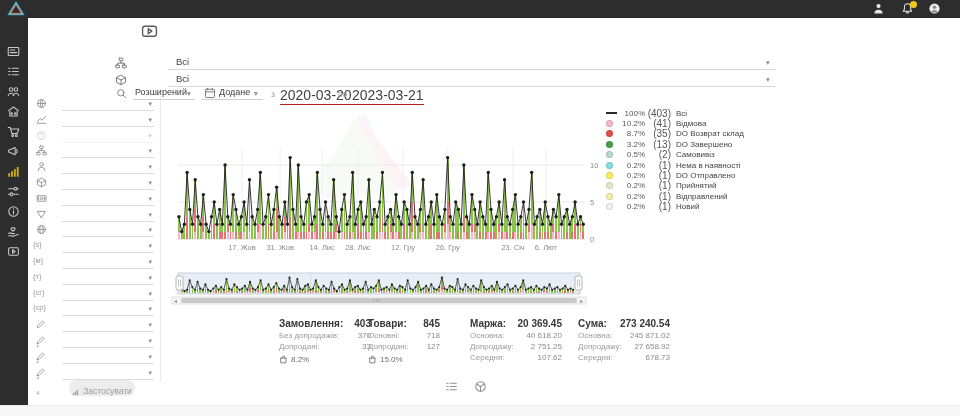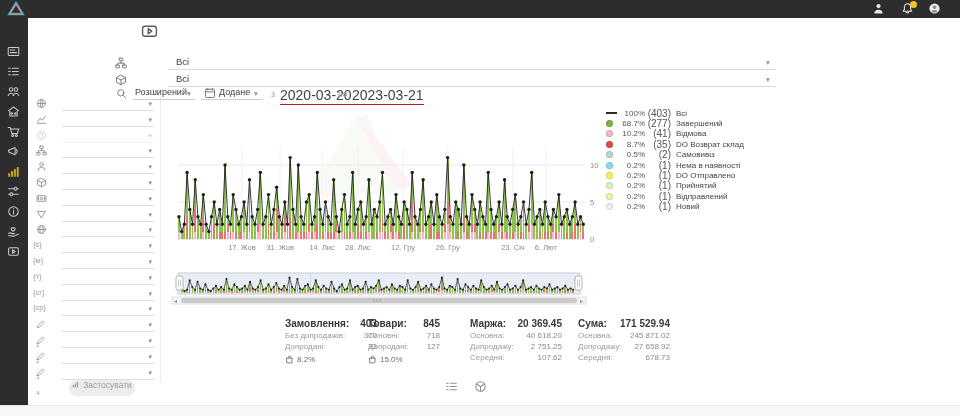--- a/index.html
+++ b/index.html
@@ -20,21 +20,21 @@
   .vsep{position:absolute;left:160px;top:96px;width:1px;height:286px;background:#ececec;}
   .f-row{position:absolute;left:0;width:132px;height:14px;}
   .f-row .fic{position:absolute;left:8px;top:1px;width:12px;height:12px;color:#8f8f8f;}
   .f-row .ficon-text{position:absolute;left:5px;top:1px;font-size:7.5px;color:#9a9a9a;letter-spacing:0;}
   .f-row .psub{font-size:6px;color:#9a9a9a;vertical-align:sub;}
   .f-sel{position:absolute;left:34px;top:0;width:92px;height:13px;border-bottom:1px solid #dcdcdc;cursor:pointer;}
   .f-sel .caret{position:absolute;right:2px;top:2px;font-size:7px;color:#8f8f8f;line-height:9px;}
   .f-row.dim{opacity:.42;}
   .apply-btn{position:absolute;left:69px;top:380px;width:66px;height:16px;border:none;border-radius:8px;
              background:#ececec;color:#9d9d9d;font-size:8.5px;font-family:"Liberation Sans",sans-serif;
-             display:flex;align-items:flex-start;justify-content:center;gap:3px;cursor:pointer;padding:0;}
+             display:flex;align-items:flex-end;justify-content:center;gap:3px;cursor:pointer;padding:0;}
   
   .t-ic{position:absolute;width:12px;height:12px;color:#7a7a7a;}
   .t-val{position:absolute;font-size:9.5px;color:#424242;}
   .t-lab{position:absolute;font-size:8.5px;color:#9e9e9e;}
   .uline{position:absolute;border-bottom:1px solid #d8d8d8;height:12px;cursor:pointer;}
   .caret-abs{position:absolute;font-size:7.5px;color:#8f8f8f;}
   .date-val{position:absolute;font-size:14px;color:#424242;border-bottom:1px solid #b91c1c;
             padding-bottom:1px;cursor:text;}
   
   .legend{position:absolute;left:606px;top:108px;width:188px;}
@@ -850,41 +850,41 @@
       <div class="lg-row">
         <span class="lg-sw">
           <span class="lg-line" style="background:#2b2b2b"></span>
         </span>
         <span class="lg-pct">100%</span>
         <span class="lg-cnt">(403)</span>
         <span class="lg-lb">Всі</span>
       </div>
       <div class="lg-row">
         <span class="lg-sw">
-          <span class="lg-dot" style="background:#7cb342"></span>
-        </span>
-        <span class="lg-pct">68.7%</span>
-        <span class="lg-cnt">(277)</span>
-        <span class="lg-lb">Завершений</span>
-      </div>
-      <div class="lg-row">
-        <span class="lg-sw">
           <span class="lg-dot" style="background:#f4b9c9"></span>
         </span>
         <span class="lg-pct">10.2%</span>
         <span class="lg-cnt">(41)</span>
         <span class="lg-lb">Відмова</span>
       </div>
       <div class="lg-row">
         <span class="lg-sw">
           <span class="lg-dot" style="background:#e04f47"></span>
         </span>
         <span class="lg-pct">8.7%</span>
         <span class="lg-cnt">(35)</span>
         <span class="lg-lb">DO Возврат склад</span>
+      </div>
+      <div class="lg-row">
+        <span class="lg-sw">
+          <span class="lg-dot" style="background:#43a047"></span>
+        </span>
+        <span class="lg-pct">3.2%</span>
+        <span class="lg-cnt">(13)</span>
+        <span class="lg-lb">DO Завершено</span>
       </div>
       <div class="lg-row">
         <span class="lg-sw">
           <span class="lg-dot" style="background:#b7d9d3"></span>
         </span>
         <span class="lg-pct">0.5%</span>
         <span class="lg-cnt">(2)</span>
         <span class="lg-lb">Самовивіз</span>
       </div>
       <div class="lg-row">
@@ -1367,21 +1367,21 @@
       <rect x="7" y="29" width="414" height="7" fill="#f4f4f4" stroke="#e2e2e2" stroke-width="1"></rect>
       <text x="9" y="34.8" font-size="6" fill="#8f8f8f" font-family="DejaVu Sans, sans-serif">◂</text>
       <text x="415" y="34.8" font-size="6" fill="#8f8f8f" font-family="DejaVu Sans, sans-serif">▸</text>
       <rect x="16" y="30" width="396" height="5" rx="2" fill="#c9c9c9"></rect>
       <line x1="209" y1="31" x2="209" y2="34" stroke="#9e9e9e" stroke-width="0.8"></line>
       <line x1="212" y1="31" x2="212" y2="34" stroke="#9e9e9e" stroke-width="0.8"></line>
       <line x1="215" y1="31" x2="215" y2="34" stroke="#9e9e9e" stroke-width="0.8"></line>
     </svg>
 
   <div id="stats">
-      <div class="st-col" style="left: 285px; width: 92px;">
+      <div class="st-col" style="left: 279px; width: 92px;">
         <div class="st-h">
           <span>Замовлення:</span>
           <span>403</span>
         </div>
         <div class="st-r">
           <span>Без допродажів:</span>
           <span class="sv">370</span>
         </div>
         <div class="st-r">
           <span>Допродані:</span>
@@ -1434,21 +1434,21 @@
           <span class="sv">2 751.25</span>
         </div>
         <div class="st-r">
           <span>Середня:</span>
           <span class="sv">107.62</span>
         </div>
       </div>
       <div class="st-col" style="left: 578px; width: 92px;">
         <div class="st-h">
           <span>Сума:</span>
-          <span>171 529.94</span>
+          <span>273 240.54</span>
         </div>
         <div class="st-r">
           <span>Основна:</span>
           <span class="sv">245 871.02</span>
         </div>
         <div class="st-r">
           <span>Допродажу:</span>
           <span class="sv">27 658.92</span>
         </div>
         <div class="st-r">

